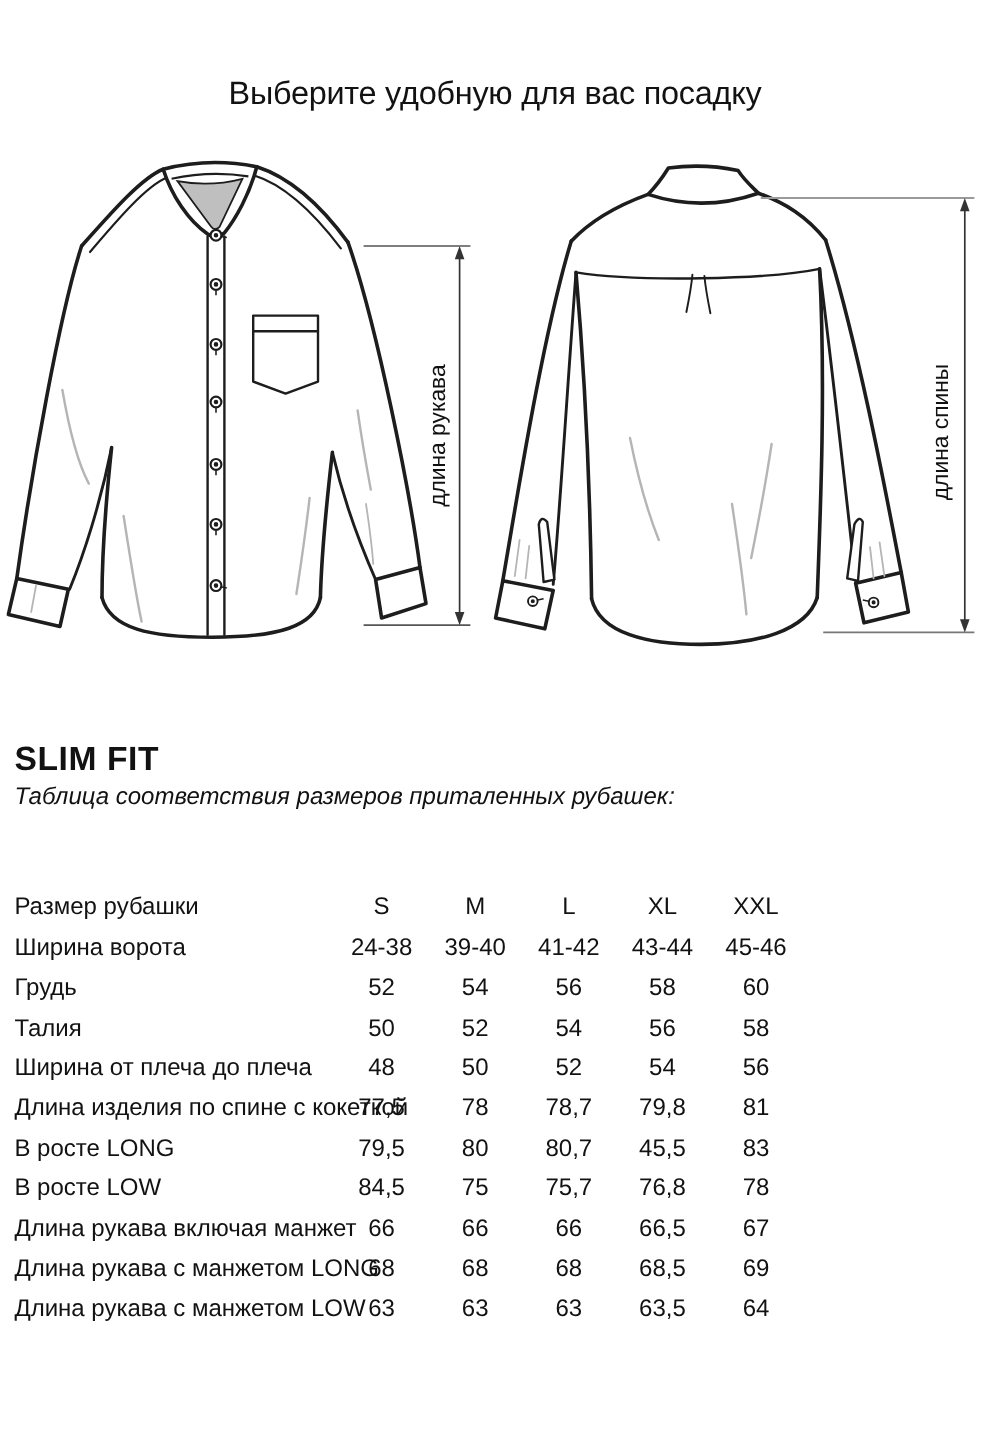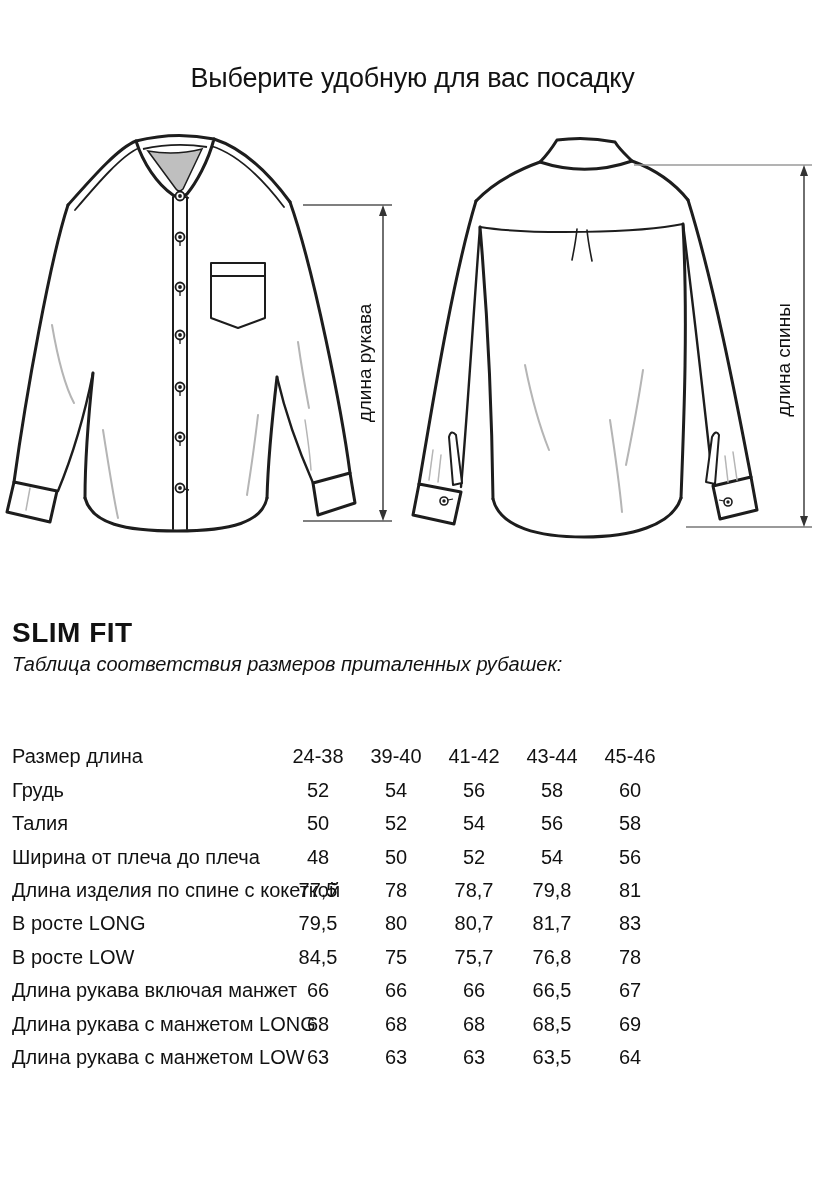--- a/index.html
+++ b/index.html
@@ -199,23 +199,33 @@
       <text transform="translate(390,240) rotate(-90)" text-anchor="middle" font-size="19" fill="#111">длина спины</text>
     </g>
   </svg>
 </div>
 
 <h2 class="fit-heading">SLIM FIT</h2>
 <p class="table-caption">Таблица соответствия размеров приталенных рубашек:</p>
 
 <div class="size-table">
   <div id="size-table-body">
-
-  <div class="size-row">
-    <div class="row-label">Размер длина</div>
+  <div class="size-row">
+    <div class="row-label">Размер рубашки</div>
+    <div class="row-values">
+          <div class="cell">S</div>
+          <div class="cell">M</div>
+          <div class="cell">L</div>
+          <div class="cell">XL</div>
+          <div class="cell">XXL</div>
+        </div>
+  </div>
+
+  <div class="size-row">
+    <div class="row-label">Ширина ворота</div>
     <div class="row-values">
           <div class="cell">24-38</div>
           <div class="cell">39-40</div>
           <div class="cell">41-42</div>
           <div class="cell">43-44</div>
           <div class="cell">45-46</div>
         </div>
   </div>
 
   <div class="size-row">
@@ -261,21 +271,21 @@
           <div class="cell">81</div>
         </div>
   </div>
 
   <div class="size-row">
     <div class="row-label">В росте LONG</div>
     <div class="row-values">
           <div class="cell">79,5</div>
           <div class="cell">80</div>
           <div class="cell">80,7</div>
-          <div class="cell">81,7</div>
+          <div class="cell">45,5</div>
           <div class="cell">83</div>
         </div>
   </div>
 
   <div class="size-row">
     <div class="row-label">В росте LOW</div>
     <div class="row-values">
           <div class="cell">84,5</div>
           <div class="cell">75</div>
           <div class="cell">75,7</div>

